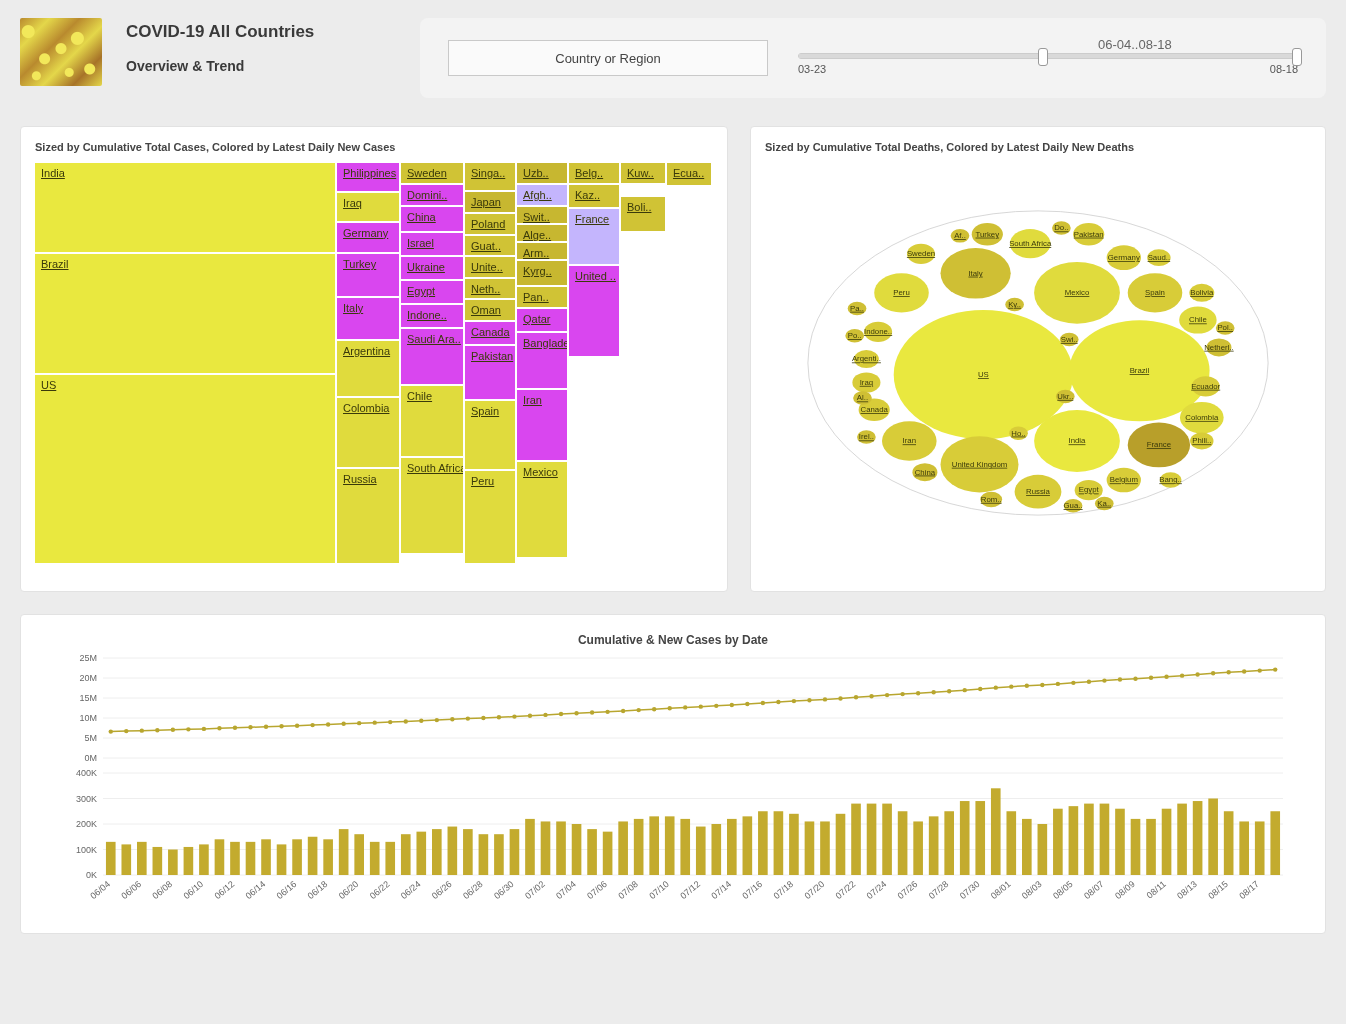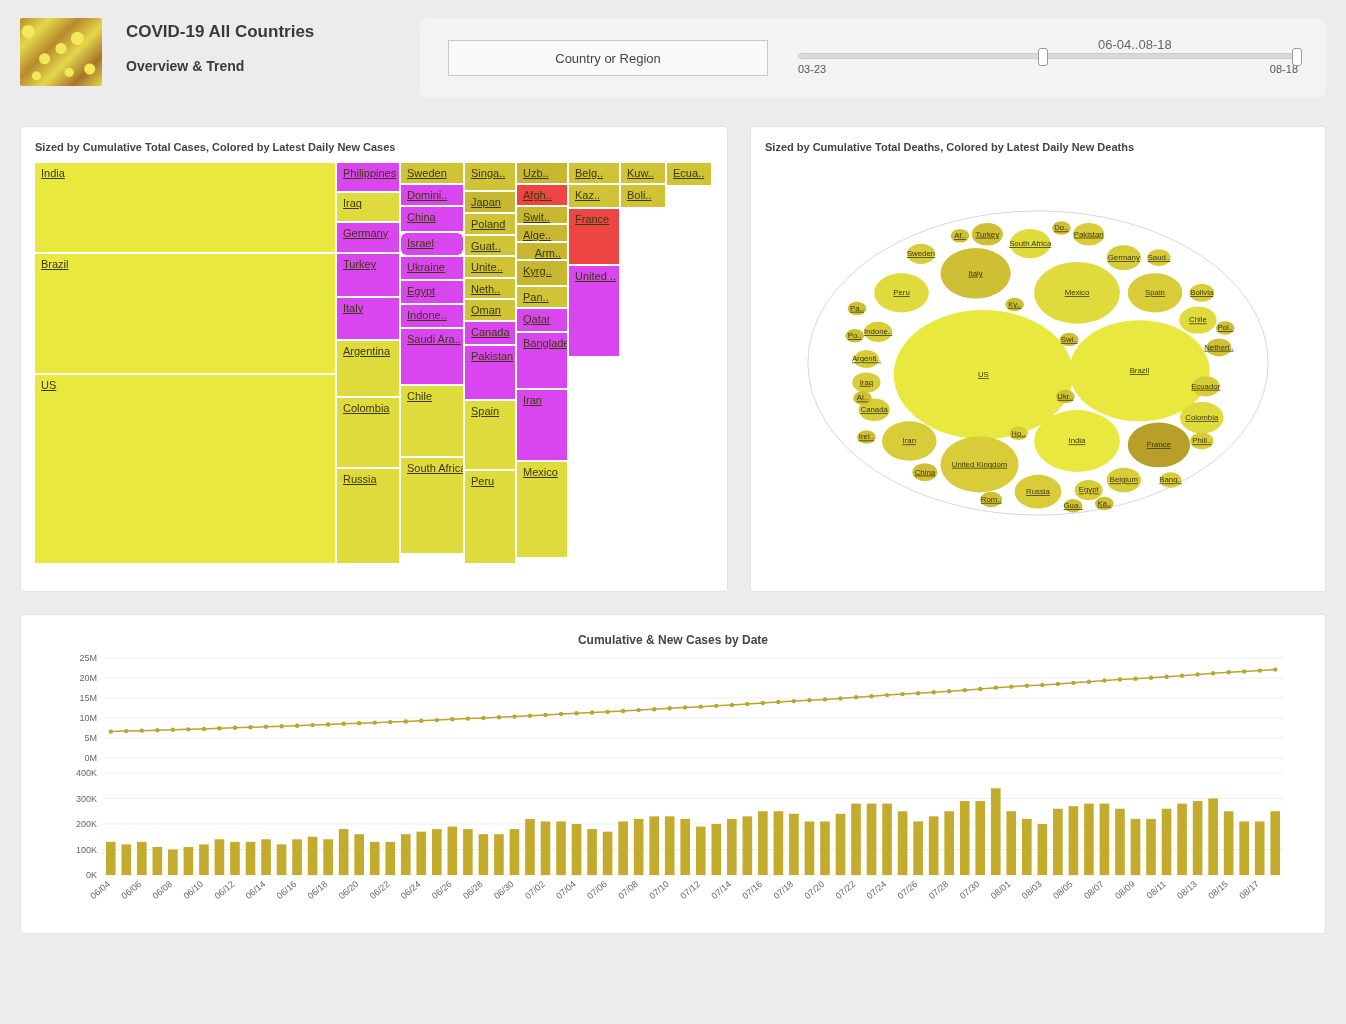--- a/index.html
+++ b/index.html
@@ -120,21 +120,21 @@
     color:#3a3a0a;
     text-decoration:underline;
     overflow:hidden;
     white-space:nowrap;
   }
   .c1{background:#e9e83f}
   .c2{background:#e0db3d}
   .c3{background:#d946ef}
   .c4{background:#d0c335}
   .c5{background:#c7b730}
-  .c6{background:#ef4444}
+  .c6{background:#c4b5fd}
   
   
   .bubble-svg { width:100%; height:400px; }
   .bubble-svg text { font-size:10px; fill:#3a3a0a; text-decoration:underline; }
   
   
   .bottom-panel {
     margin: 22px 20px 0 20px;
     background:#fff;
     border:1px solid #e2e2e2;
@@ -194,21 +194,21 @@
           <div class="tm-cell c3" style="height: 42px;">Turkey</div>
           <div class="tm-cell c3" style="height: 42px;">Italy</div>
           <div class="tm-cell c2" style="height: 55px;">Argentina</div>
           <div class="tm-cell c2" style="height: 70px;">Colombia</div>
           <div class="tm-cell c2" style="height: 95px;">Russia</div>
         </div>
         <div class="tm-col" style="width: 62px;">
           <div class="tm-cell c4" style="height: 20px;">Sweden</div>
           <div class="tm-cell c3" style="height: 20px;">Domini..</div>
           <div class="tm-cell c3" style="height: 24px;">China</div>
-          <div class="tm-cell c3" style="height: 22px; border-radius: 6px;">Israel</div>
+          <div class="tm-cell c3" style="height: 22px;">Israel</div>
           <div class="tm-cell c3" style="height: 22px;">Ukraine</div>
           <div class="tm-cell c3" style="height: 22px;">Egypt</div>
           <div class="tm-cell c3" style="height: 22px;">Indone..</div>
           <div class="tm-cell c3" style="height: 55px;">Saudi Ara..</div>
           <div class="tm-cell c2" style="height: 70px;">Chile</div>
           <div class="tm-cell c2" style="height: 95px;">South Africa</div>
         </div>
         <div class="tm-col" style="width: 50px;">
           <div class="tm-cell c4" style="height: 28px;">Singa..</div>
           <div class="tm-cell c5" style="height: 20px;">Japan</div>
@@ -220,37 +220,37 @@
           <div class="tm-cell c3" style="height: 22px;">Canada</div>
           <div class="tm-cell c3" style="height: 55px;">Pakistan</div>
           <div class="tm-cell c2" style="height: 70px;">Spain</div>
           <div class="tm-cell c2" style="height: 95px;">Peru</div>
         </div>
         <div class="tm-col" style="width: 50px;">
           <div class="tm-cell c5" style="height: 20px;">Uzb..</div>
           <div class="tm-cell c6" style="height: 20px;">Afgh..</div>
           <div class="tm-cell c5" style="height: 16px;">Swit..</div>
           <div class="tm-cell c5" style="height: 16px;">Alge..</div>
-          <div class="tm-cell c5" style="height: 16px; text-align: right;">Arm..</div>
+          <div class="tm-cell c5" style="height: 16px;">Arm..</div>
           <div class="tm-cell c5" style="height: 24px;">Kyrg..</div>
           <div class="tm-cell c4" style="height: 20px;">Pan..</div>
           <div class="tm-cell c3" style="height: 22px;">Qatar</div>
           <div class="tm-cell c3" style="height: 55px;">Banglade..</div>
           <div class="tm-cell c3" style="height: 70px;">Iran</div>
           <div class="tm-cell c2" style="height: 95px;">Mexico</div>
         </div>
         <div class="tm-col" style="width: 50px;">
           <div class="tm-cell c4" style="height: 20px;">Belg..</div>
           <div class="tm-cell c4" style="height: 22px;">Kaz..</div>
           <div class="tm-cell c6" style="height: 55px;">France</div>
           <div class="tm-cell c3" style="height: 90px;">United ..</div>
         </div>
         <div class="tm-col" style="width: 44px;">
           <div class="tm-cell c4" style="height: 20px;">Kuw..</div>
-          <div class="tm-cell c4" style="height: 22px;">Boli..</div>
+          <div class="tm-cell c4" style="height: 34px; margin-top: 12px;">Boli..</div>
         </div>
         <div class="tm-col" style="width: 44px;">
           <div class="tm-cell c4" style="height: 22px;">Ecua..</div>
         </div>
         <div class="tm-col" style="flex: 1 1 0%;">
           <div class="tm-cell c5" style="height: 8px; padding: 0px;"></div>
           <div class="tm-cell c5" style="height: 8px; padding: 0px;"></div>
           <div class="tm-cell c5" style="height: 8px; padding: 0px;"></div>
           <div class="tm-cell c5" style="height: 8px; padding: 0px;"></div>
           <div class="tm-cell c5" style="height: 8px; padding: 0px;"></div>

